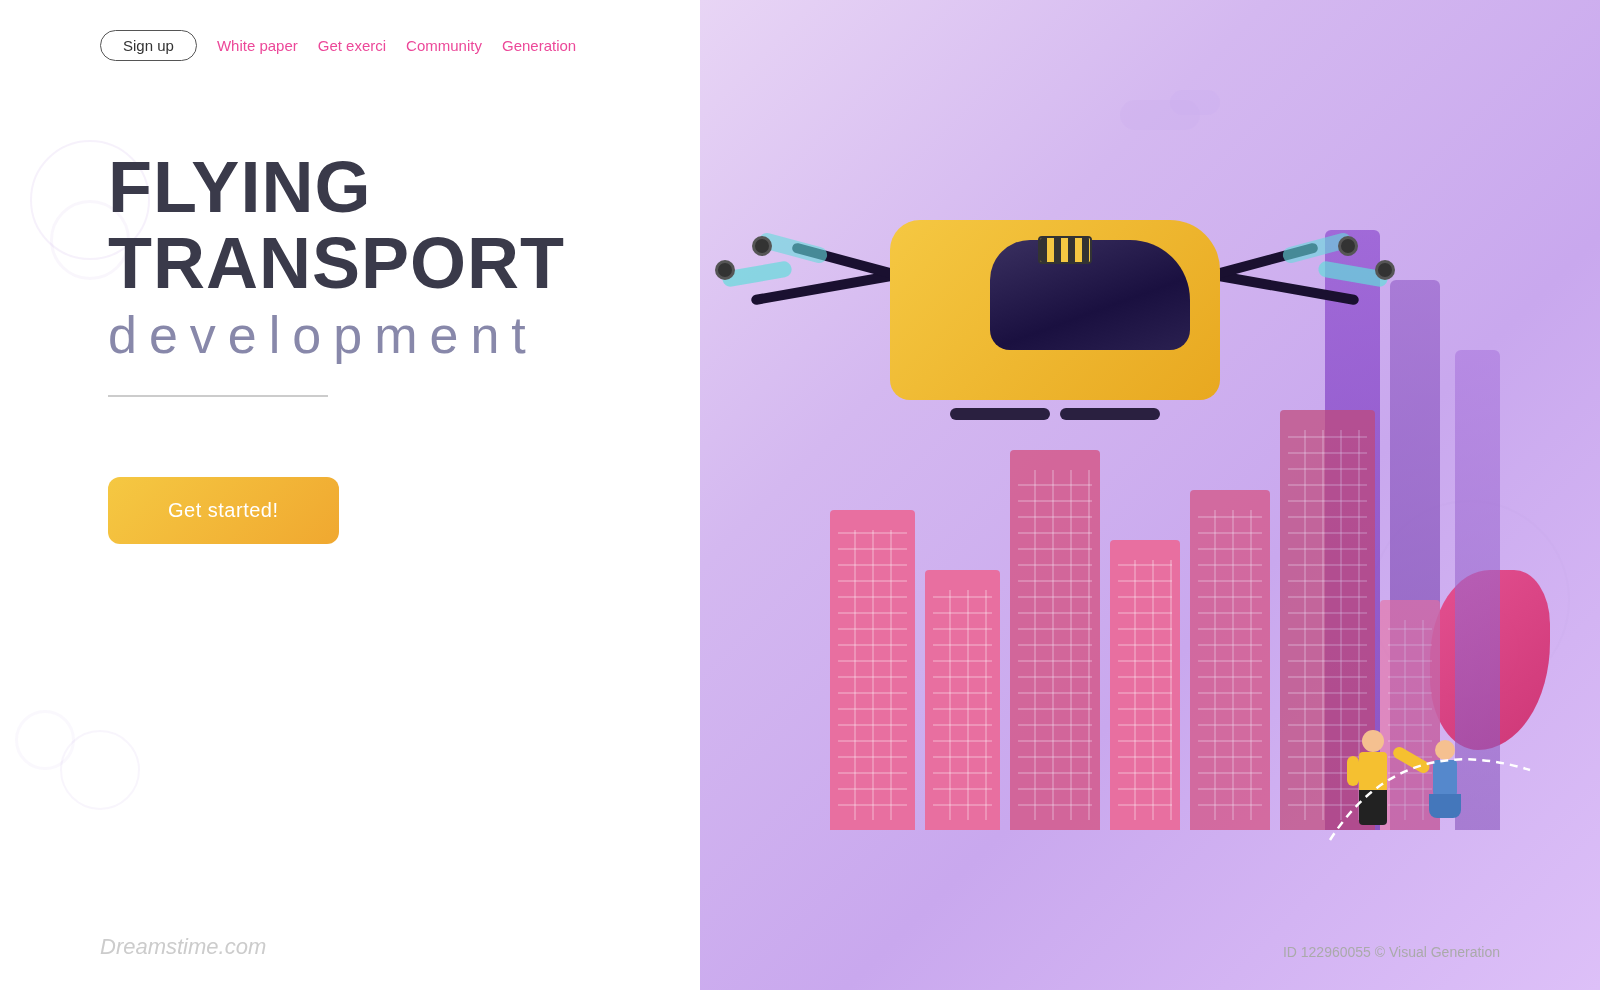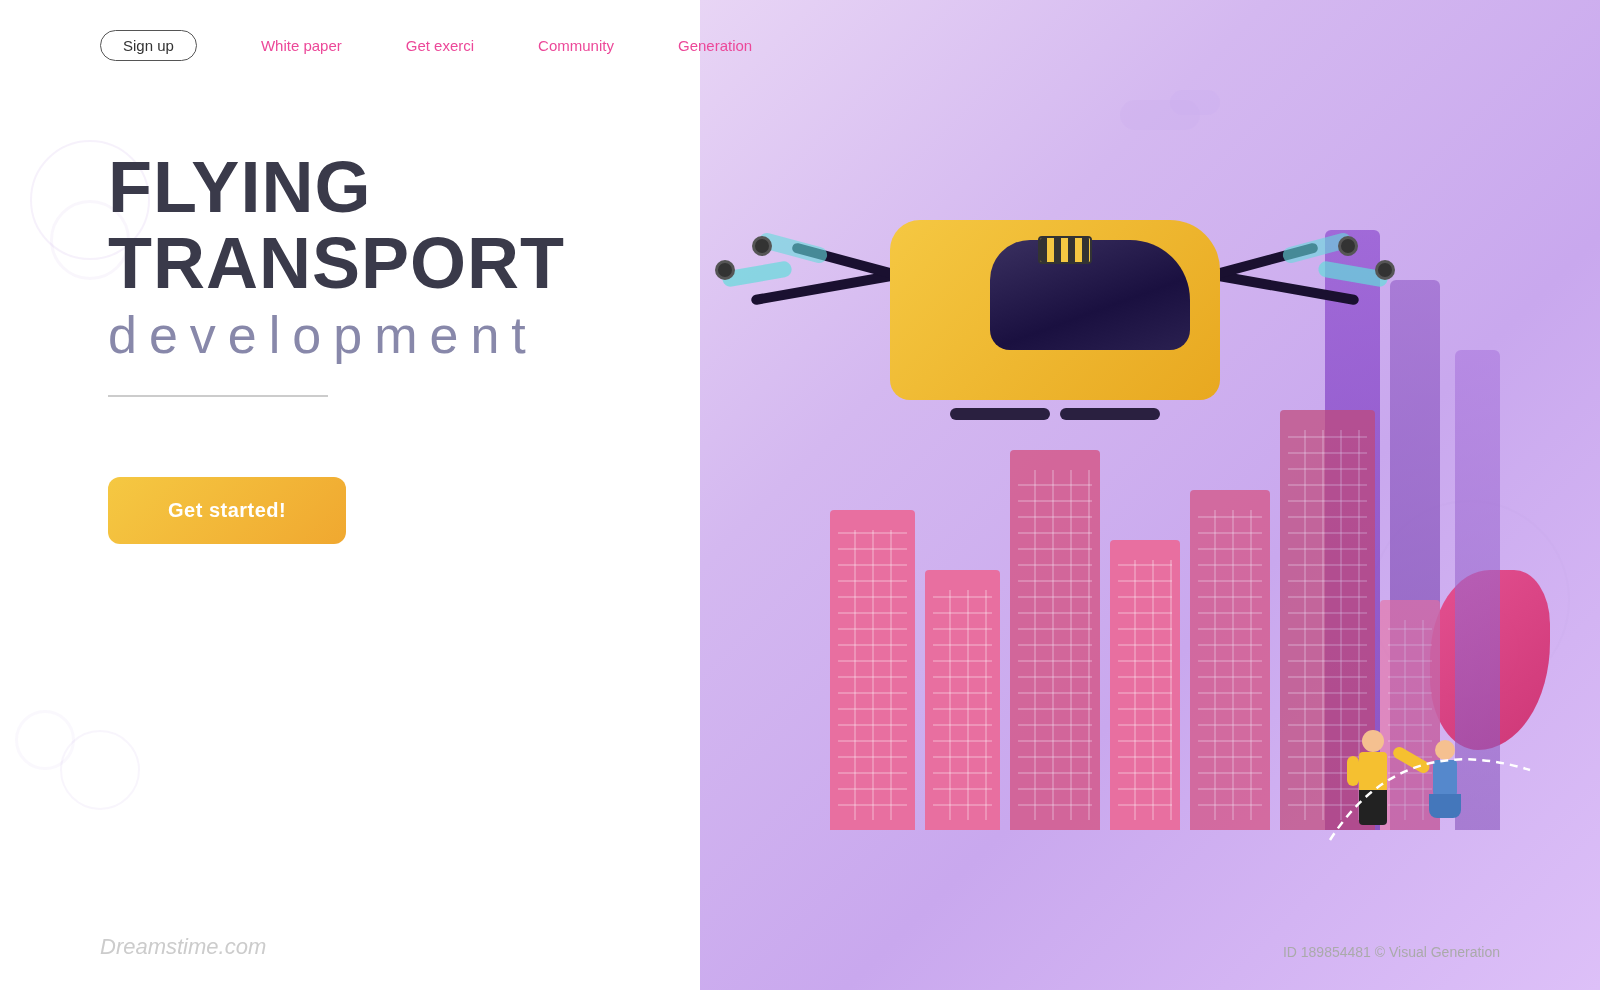--- a/index.html
+++ b/index.html
@@ -36,21 +36,21 @@
 
     
     nav {
       position: absolute;
       top: 0; left: 0; right: 0;
       height: 90px;
       display: flex;
       align-items: center;
       padding: 0 100px;
       z-index: 10;
-      gap: 64px;
+      gap: 20px;
     }
 
     .nav-signup {
       border: 1.5px solid #555;
       border-radius: 20px;
       padding: 6px 22px;
       font-size: 15px;
       color: #333;
       cursor: pointer;
       background: transparent;
@@ -104,21 +104,21 @@
     }
 
     .cta-button {
       margin-top: 50px;
       background: linear-gradient(135deg, #f5c842, #f0a830);
       color: #fff;
       border: none;
       border-radius: 12px;
       padding: 22px 60px;
       font-size: 20px;
-      font-weight: 700;
+      font-weight: 400;
       cursor: pointer;
       letter-spacing: 0.5px;
     }
 
     
     .illustration {
       position: absolute;
       top: 80px;
       right: 0;
       width: 950px;
@@ -582,13 +582,13 @@
 
   <div class="person2">
     <div class="p2-head"></div>
     <div class="p2-body"></div>
     <div class="p2-skirt"></div>
   </div>
 
 </div>
 
 <div class="watermark">Dreamstime.com</div>
-<div class="watermark-id">ID 189854481 © Visual Generation</div>
+<div class="watermark-id">ID 122960055 © Visual Generation</div>
 
 </body></html>

